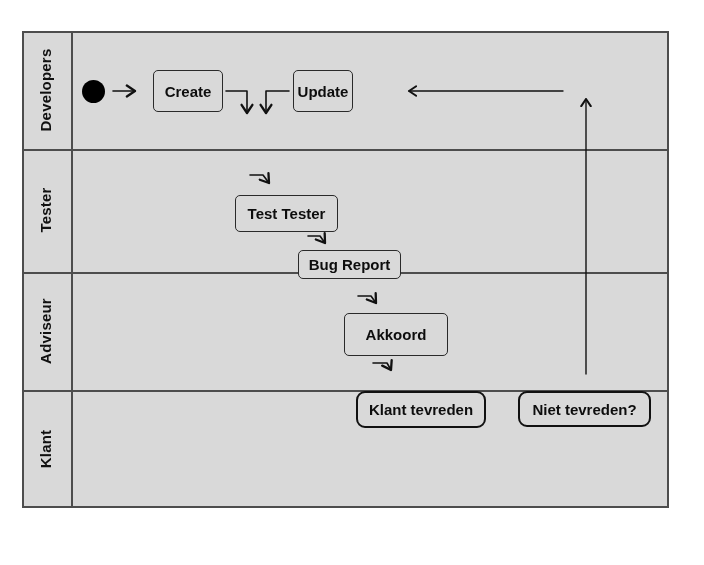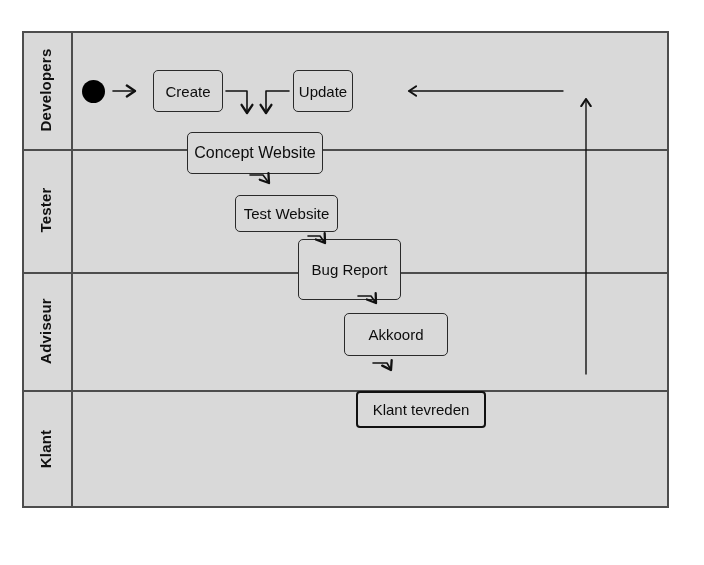--- a/index.html
+++ b/index.html
@@ -15,23 +15,23 @@
   .label-divider{position:absolute;top:0;left:47px;width:2px;height:100%;background:#4d4d4d;}
   .lane-label{
     position:absolute;width:120px;height:18px;line-height:18px;text-align:center;
     font-weight:bold;font-size:15px;color:#111;transform:rotate(-90deg);z-index:2;
     letter-spacing:0.2px;
   }
   .node{
     position:absolute;box-sizing:border-box;background:#d9d9d9;
     border:1.6px solid #2a2a2a;border-radius:5px;
     display:flex;align-items:center;justify-content:center;
-    font-weight:normal;font-size:15px;color:#0d0d0d;z-index:3;white-space:nowrap;
+    font-weight:bold;font-size:15px;color:#0d0d0d;z-index:3;white-space:nowrap;
   }
-  .node.square{border-radius:4px;border:2px solid #111;}
+  .node.square{border-radius:9px;border:2px solid #111;}
   .node.big{font-size:16px;}
   .start-node{
     position:absolute;left:82px;top:80px;width:23px;height:23px;border-radius:50%;
     background:#000;z-index:3;
   }
   svg.connectors{position:absolute;left:0;top:0;z-index:4;pointer-events:none;}
   svg.connectors *{stroke:#111;fill:none;stroke-linecap:round;stroke-linejoin:round;}
 </style>
 </head>
 <body>
@@ -47,25 +47,25 @@
 
   <div class="lane-label" style="left:-14px;top:81px">Developers</div>
   <div class="lane-label" style="left:-14px;top:201px">Tester</div>
   <div class="lane-label" style="left:-14px;top:322px">Adviseur</div>
   <div class="lane-label" style="left:-14px;top:440px">Klant</div>
 
   <div class="start-node"></div>
 
   <div class="node" style="left:153px;top:70px;width:70px;height:42px">Create</div>
   <div class="node" style="left:293px;top:70px;width:60px;height:42px">Update</div>
-  <div class="node big" style="left:187px;top:132px;width:136px;height:42px">Concept Website</div>
-  <div class="node" style="left:235px;top:195px;width:103px;height:37px">Test Website</div>
-  <div class="node" style="left:298px;top:239px;width:103px;height:61px">Bug Report</div>
+  <div class="node" style="left:235px;top:195px;width:103px;height:37px">Test Tester</div>
+  <div class="node" style="left:298px;top:250px;width:103px;height:29px">Bug Report</div>
   <div class="node" style="left:344px;top:313px;width:104px;height:43px">Akkoord</div>
   <div class="node square" style="left:356px;top:391px;width:130px;height:37px">Klant tevreden</div>
+  <div class="node square" style="left:518px;top:391px;width:133px;height:36px">Niet tevreden?</div>
 
   <svg class="connectors" width="704" height="565" viewBox="0 0 704 565">
     <defs>
       <marker id="ah" viewBox="0 0 10 10" refX="7" refY="5" markerWidth="8.5" markerHeight="8.5" orient="auto">
         <path d="M1,1 L7,5 L1,9" stroke="#111" fill="none" stroke-width="1.7" stroke-linecap="round" stroke-linejoin="round"></path>
       </marker>
     </defs>
 
     <line x1="113" y1="91" x2="135" y2="91" stroke-width="1.6" marker-end="url(#ah)"></line>
 

